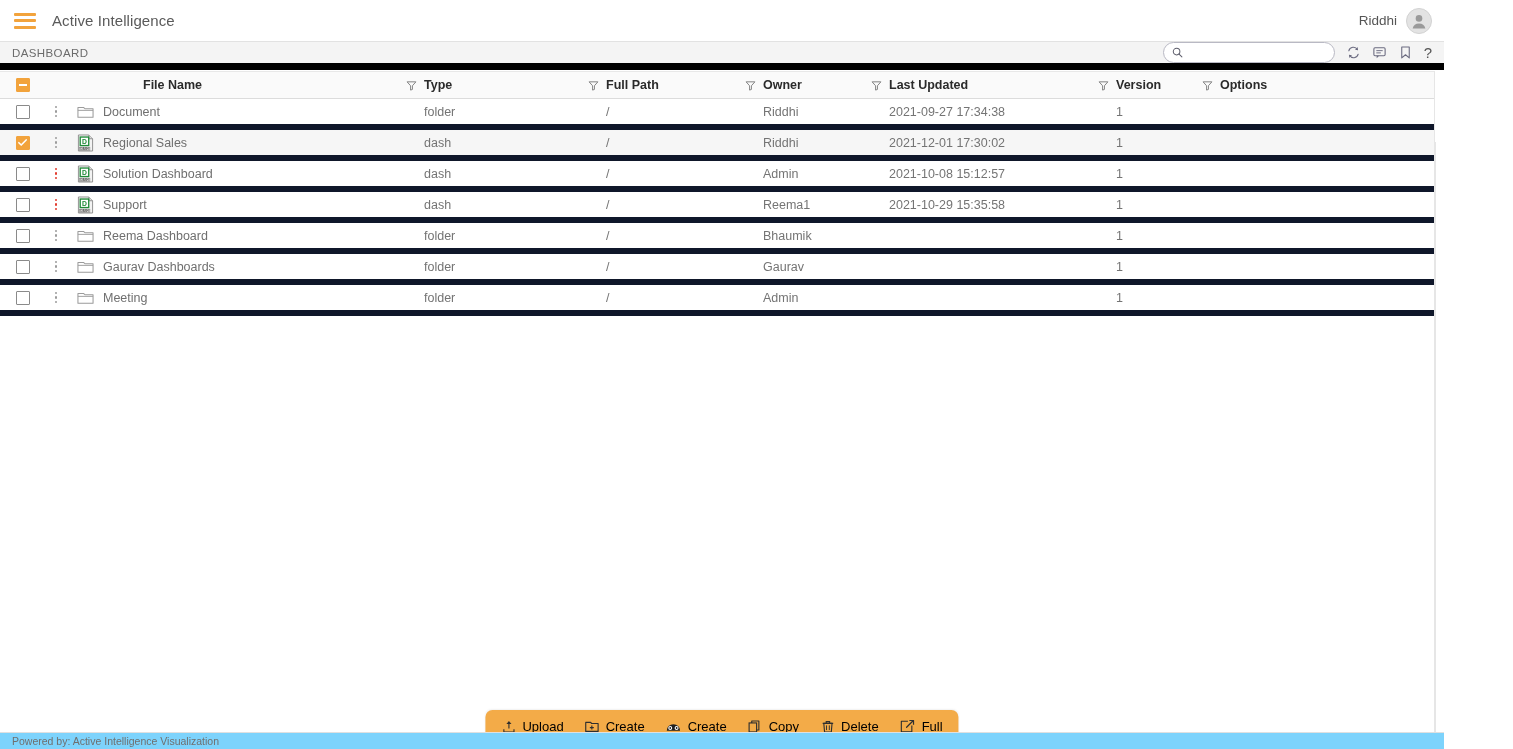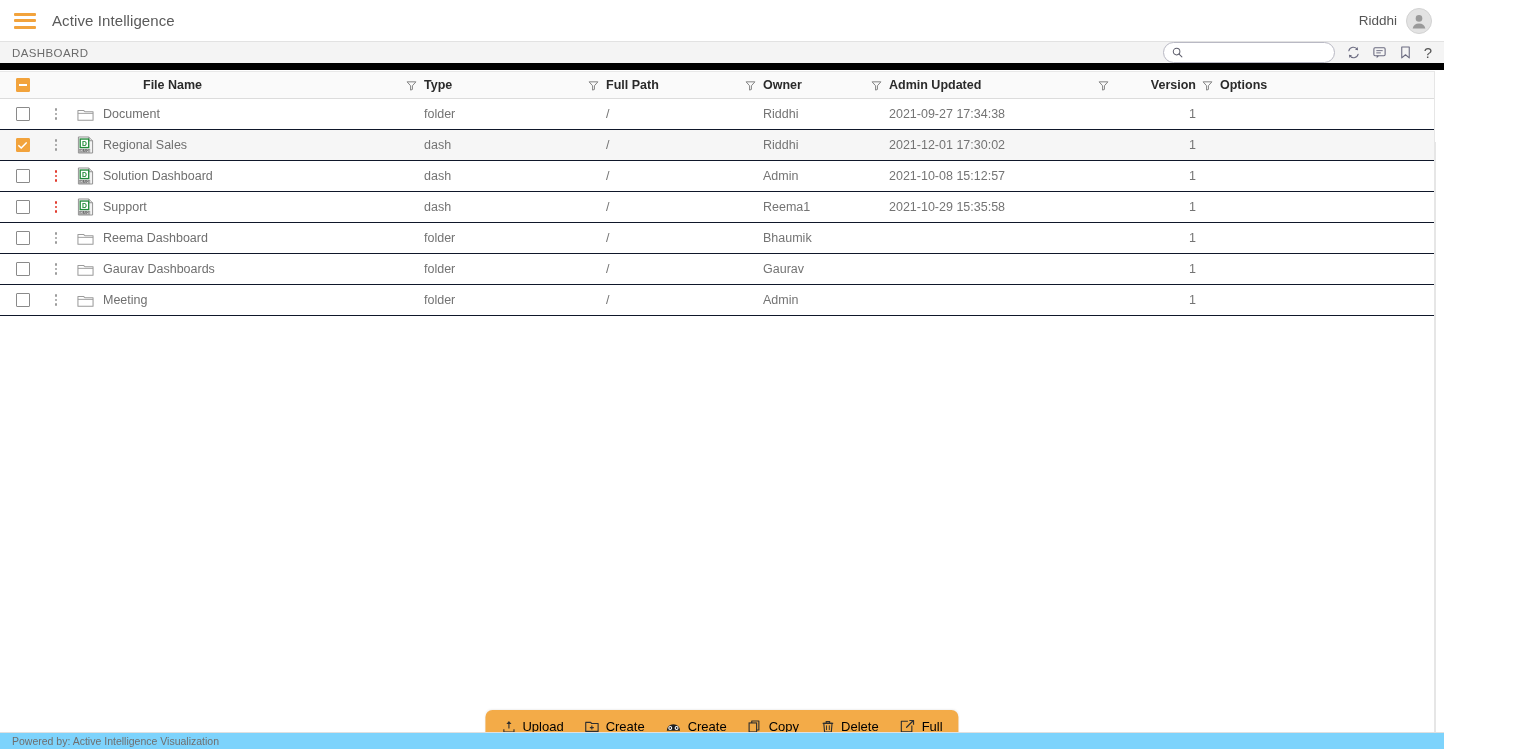--- a/index.html
+++ b/index.html
@@ -55,32 +55,32 @@
   
   .grid { position:absolute; top:71px; left:0; right:0; bottom:0; background:#fff; }
   .grid-inner { position:absolute; inset:0 9px 0 0; border-right:1px solid #e6e6e6; }
 
   .row { display:flex; align-items:center; height:31px; font-size:12.5px; color:#6f6f6f; }
   .hrow {
     height:28px; background:#fafafa;
     border-top:1px solid #e8e8e8; border-bottom:1px solid #dcdcdc;
     font-weight:bold; color:#2b2b2b; font-size:12.5px;
   }
-  .drow { border-bottom:1px solid #0f172a; }
+  .drow { border-bottom:6px solid #0f172a; }
   .drow.alt { background:#f6f6f6; }
 
   .c-check { width:45px; flex:0 0 45px; display:flex; align-items:center; justify-content:center; }
   .c-kebab { width:22px; flex:0 0 22px; display:flex; align-items:center; justify-content:center; }
   .c-name  { width:333px; flex:0 0 333px; display:flex; align-items:center; gap:9px; padding-left:9px; }
   .c-filter{ width:22px; flex:0 0 22px; display:flex; align-items:center; justify-content:center; }
   .c-type  { width:160px; flex:0 0 160px; padding-left:2px; }
   .c-path  { width:135px; flex:0 0 135px; padding-left:2px; }
   .c-owner { width:104px; flex:0 0 104px; padding-left:2px; }
   .c-date  { width:205px; flex:0 0 205px; padding-left:2px; }
-  .c-ver   { width:82px;  flex:0 0 82px;  padding-left:2px;text-align:right; }
+  .c-ver   { width:82px;  flex:0 0 82px;  padding-left:2px; }
   .c-opt   { flex:1 1 auto; padding-left:2px; }
 
   .hrow .c-name { padding-left:76px; width:333px; }
   .drow .c-type, .drow .c-path, .drow .c-owner, .drow .c-date, .drow .c-ver { color:#747474; }
 
   
   .cb { width:14px; height:14px; border:1.6px solid #8a8a8a; background:#fff; border-radius:1px; cursor:pointer; }
   .cb.checked { background:#f2a33c; border-color:#f2a33c; display:flex; align-items:center; justify-content:center; }
   .cb.indet { background:#f2a33c; border-color:#f2a33c; display:flex; align-items:center; justify-content:center; }
   .cb.indet i { width:8px; height:2.2px; background:#fff; display:block; }
@@ -207,21 +207,21 @@
           <svg width="11" height="11" viewBox="0 0 12 12">
               <path d="M1.2 2h9.6L7 6.3v4L5 11V6.3z" fill="none" stroke="#7a7a7a" stroke-width="1"></path>
             </svg>
         </div>
         <div class="c-owner">Owner</div>
         <div class="c-filter">
           <svg width="11" height="11" viewBox="0 0 12 12">
               <path d="M1.2 2h9.6L7 6.3v4L5 11V6.3z" fill="none" stroke="#7a7a7a" stroke-width="1"></path>
             </svg>
         </div>
-        <div class="c-date">Admin Updated</div>
+        <div class="c-date">Last Updated</div>
         <div class="c-filter">
           <svg width="11" height="11" viewBox="0 0 12 12">
               <path d="M1.2 2h9.6L7 6.3v4L5 11V6.3z" fill="none" stroke="#7a7a7a" stroke-width="1"></path>
             </svg>
         </div>
         <div class="c-ver">Version</div>
         <div class="c-filter">
           <svg width="11" height="11" viewBox="0 0 12 12">
               <path d="M1.2 2h9.6L7 6.3v4L5 11V6.3z" fill="none" stroke="#7a7a7a" stroke-width="1"></path>
             </svg>

